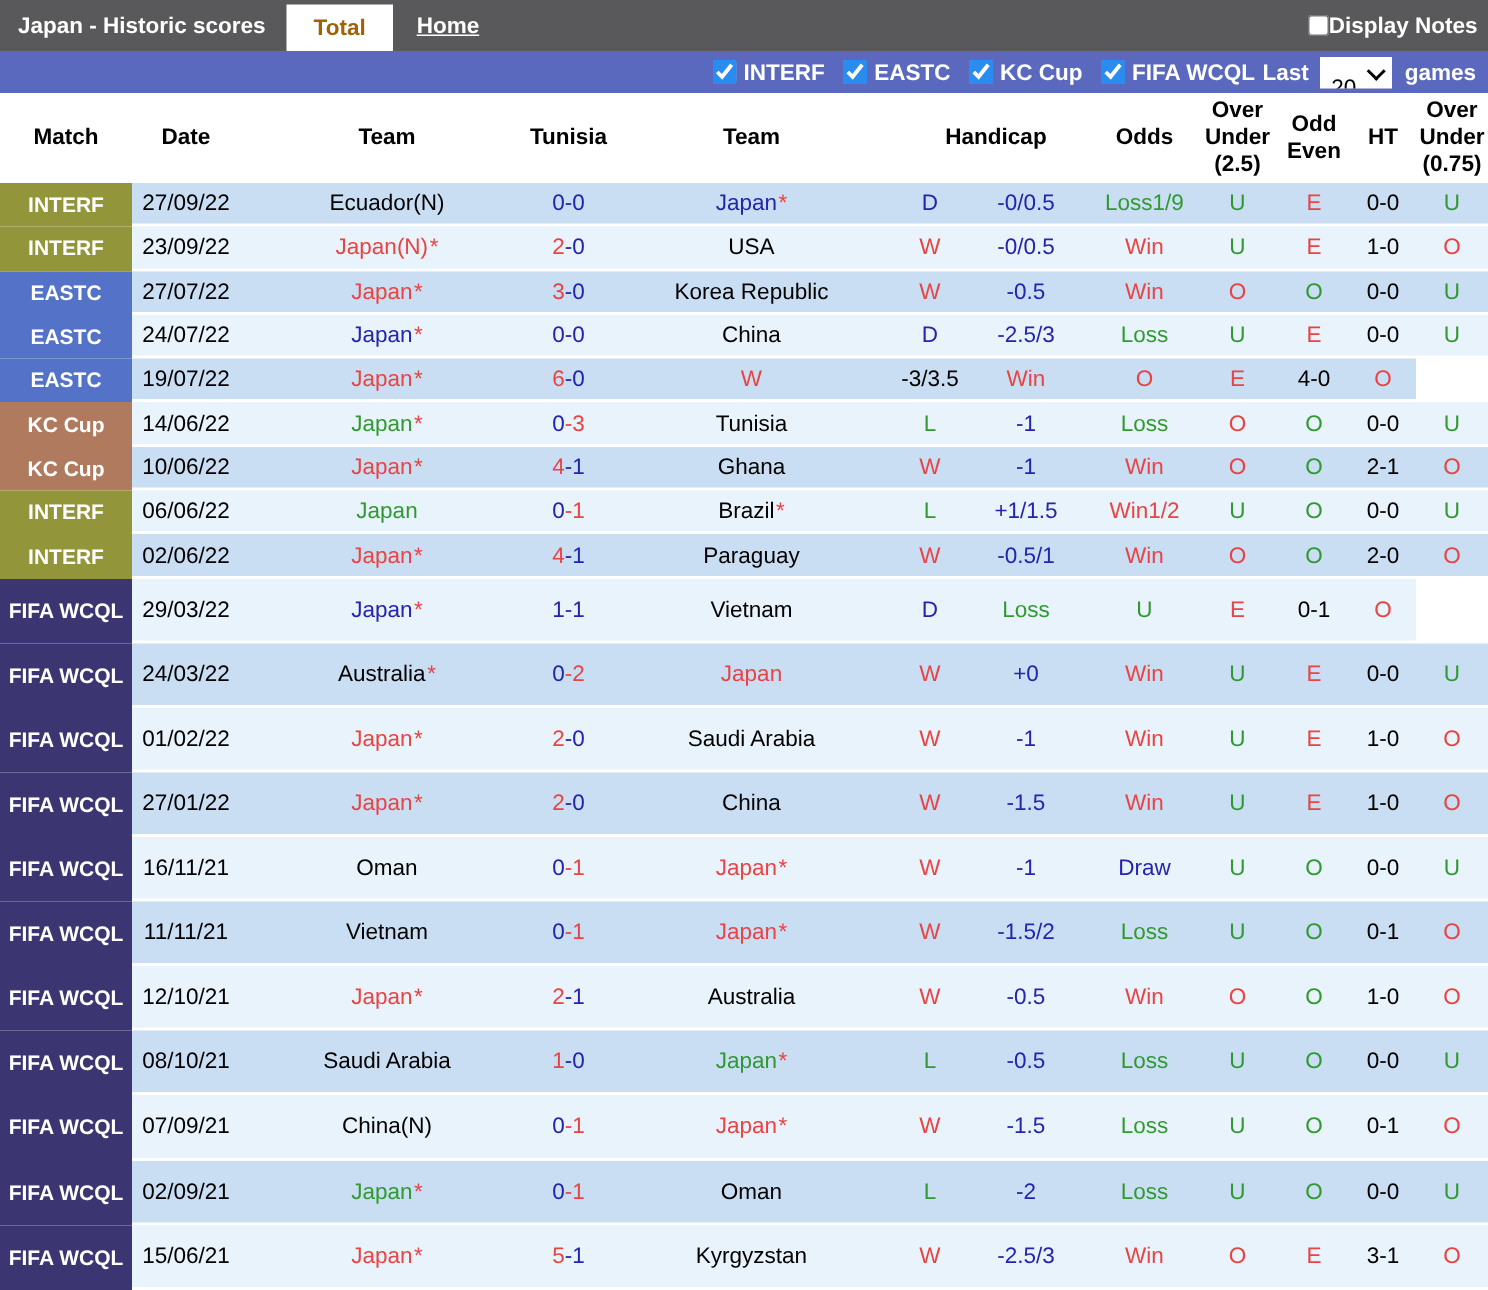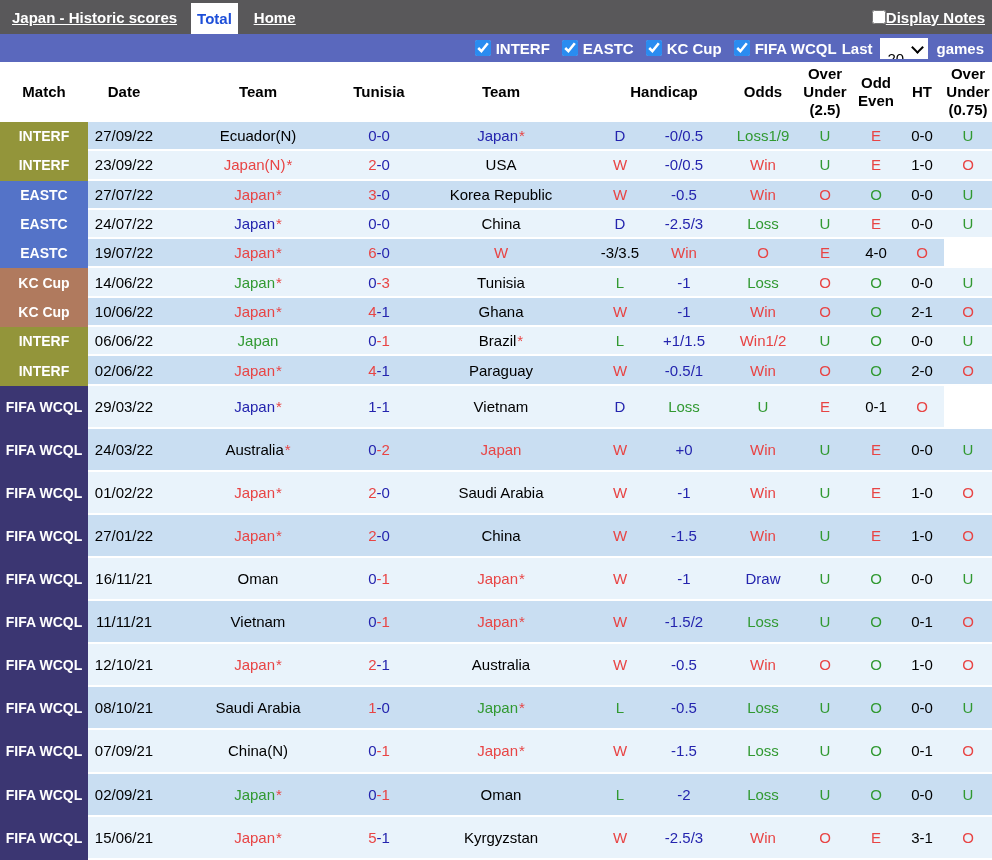--- a/index.html
+++ b/index.html
@@ -4,25 +4,25 @@
 <style>
   html,body{margin:0;padding:0;}
   .app{
     width:992px;height:860px;position:relative;overflow:hidden;background:#fff;
     font-family:"Liberation Sans","DejaVu Sans",sans-serif;
     -webkit-font-smoothing:antialiased;
   }
   
   .topbar{
     height:34px;background:var(--topbar,#59585a);display:flex;align-items:stretch;
-    color:#fff;font-weight:bold;font-size:15px;text-decoration:underline;
+    color:#fff;font-weight:bold;font-size:15px;
   }
   .title{display:flex;align-items:center;padding:0 14px 0 12px;}
   .tab{display:flex;align-items:center;cursor:pointer;}
-  .tab.active{background:#fff;color:#1d4ed8;margin-top:3px;padding:0 6px;}
+  .tab.active{background:#fff;color:#a16207;margin-top:3px;padding:0 18px;}
   .tab.link{color:#fff;text-decoration:underline;padding:0 16px;}
   .notes{margin-left:auto;display:flex;align-items:center;gap:0;padding-right:7px;}
   .notes input{width:14px;height:14px;margin:0;}
   
   .filterbar{
     height:28px;background:var(--filterbar,#5a68bd);display:flex;align-items:center;
     justify-content:flex-end;color:#fff;font-weight:bold;font-size:15px;padding-right:8px;
   }
   .fitem{display:flex;align-items:center;gap:5px;margin-left:12px;cursor:pointer;}
   .fitem input{width:16px;height:16px;margin:0;accent-color:var(--cb,#2a8cf0);}

